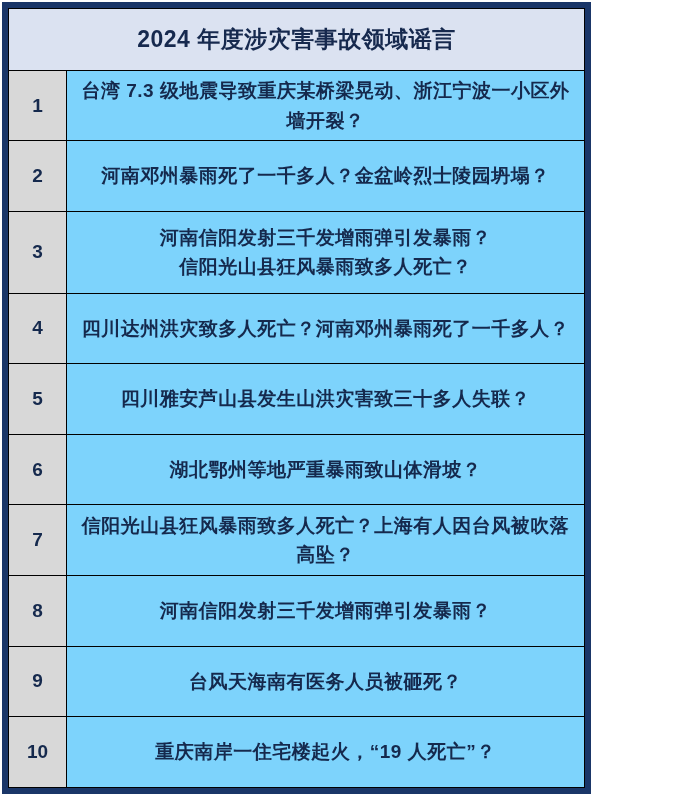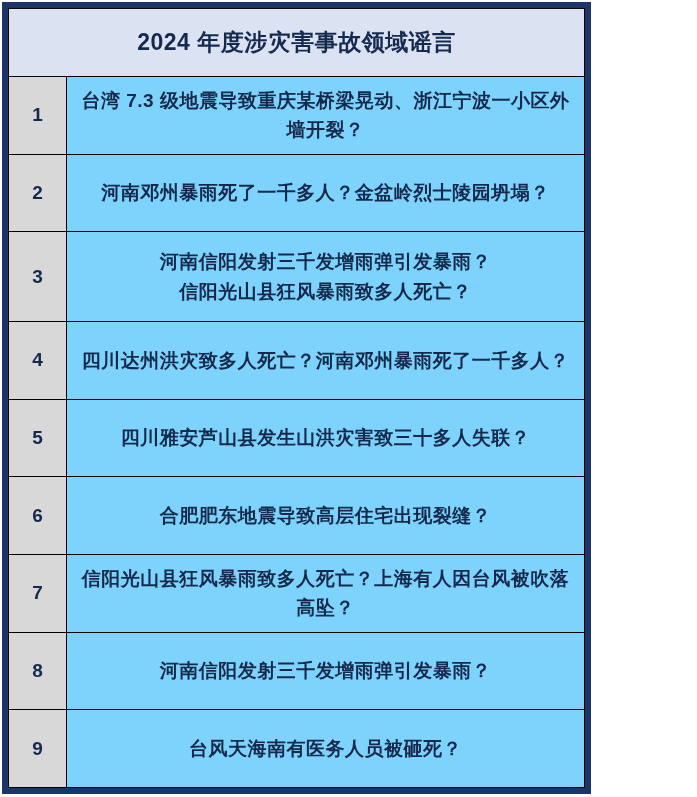--- a/index.html
+++ b/index.html
@@ -100,30 +100,34 @@
         <tr class="data-row">
           <td class="index-cell">4</td>
           <td class="rumor-cell">四川达州洪灾致多人死亡？河南邓州暴雨死了一千多人？</td>
         </tr>
         <tr class="data-row">
           <td class="index-cell">5</td>
           <td class="rumor-cell">四川雅安芦山县发生山洪灾害致三十多人失联？</td>
         </tr>
         <tr class="data-row">
           <td class="index-cell">6</td>
-          <td class="rumor-cell">合肥肥东地震导致高层住宅出现裂缝？</td>
+          <td class="rumor-cell">湖北鄂州等地严重暴雨致山体滑坡？</td>
         </tr>
         <tr class="data-row">
           <td class="index-cell">7</td>
           <td class="rumor-cell">信阳光山县狂风暴雨致多人死亡？上海有人因台风被吹落高坠？</td>
         </tr>
         <tr class="data-row">
           <td class="index-cell">8</td>
           <td class="rumor-cell">河南信阳发射三千发增雨弹引发暴雨？</td>
         </tr>
         <tr class="data-row">
           <td class="index-cell">9</td>
           <td class="rumor-cell">台风天海南有医务人员被砸死？</td>
         </tr>
+        <tr class="data-row">
+          <td class="index-cell">10</td>
+          <td class="rumor-cell">重庆南岸一住宅楼起火，“19 人死亡”？</td>
+        </tr>
       </tbody>
     </table>
   </div>
 </div>
 
 </body></html>

